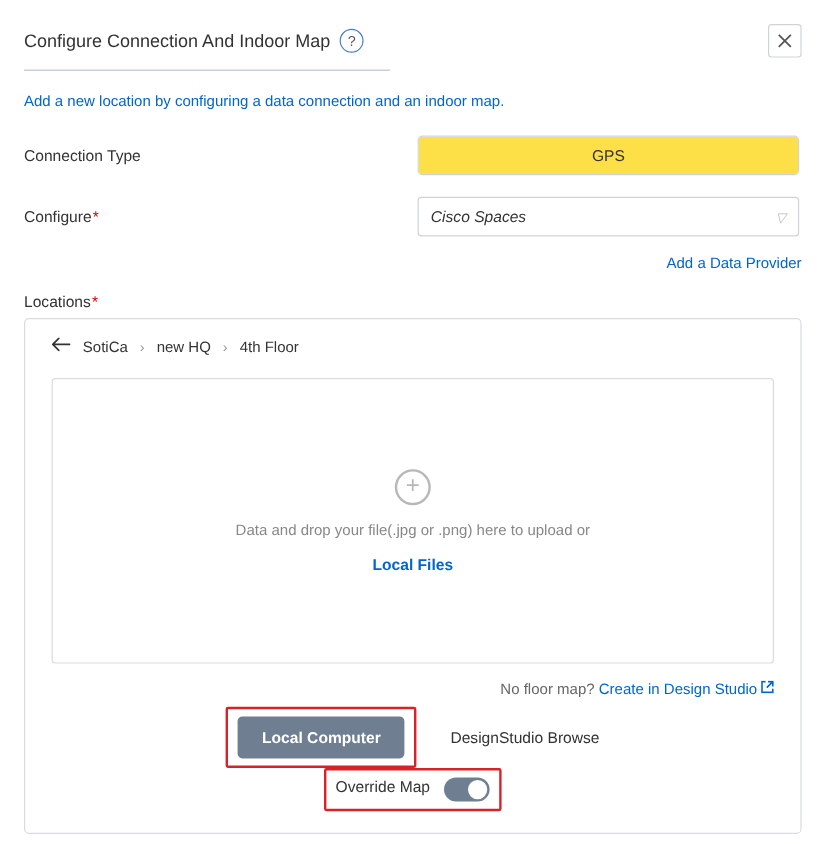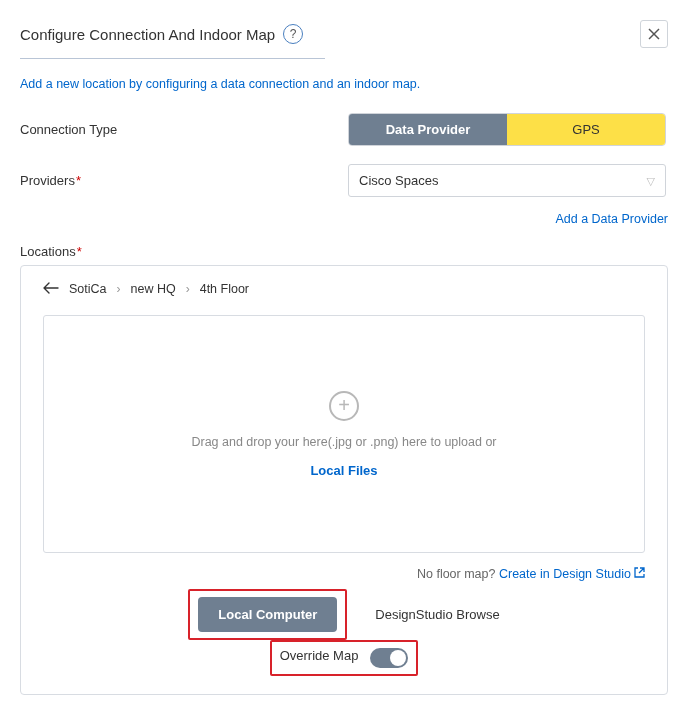--- a/index.html
+++ b/index.html
@@ -111,20 +111,21 @@
       width: 318px;
       border: 1px solid #d0d4da;
       border-radius: 3px;
       padding: 8px 10px;
       display: flex;
       align-items: flex-end;
       justify-content: space-between;
       cursor: pointer;
       background: #fff;
       color: #333;
+      font-style: italic;
     }
     .select-box .chev {
       color: #bbb;
       font-size: 11px;
     }
     .add-provider-row {
       text-align: right;
       margin-top: -4px;
       margin-bottom: 18px;
     }
@@ -282,28 +283,27 @@
       </svg>
     </button>
   </div>
   <div class="underline"></div>
 
   <div class="description">Add a new location by configuring a data connection and an indoor map.</div>
 
   <div class="form-row">
     <div class="form-label">Connection Type</div>
     <div class="segmented">
-      <div class="seg-btn active">Data Provider</div>
       <div class="seg-btn">GPS</div>
     </div>
   </div>
 
   <div class="form-row">
     <div class="form-label">
-      <span>Providers</span><span class="required">*</span>
+      <span>Configure</span><span class="required">*</span>
     </div>
     <div class="select-box">
       <span>Cisco Spaces</span>
       <span class="chev">▽</span>
     </div>
   </div>
 
   <div class="add-provider-row">
     <span class="link">Add a Data Provider</span>
   </div>
@@ -321,21 +321,21 @@
       </span>
       <span>SotiCa</span>
       <span class="sep">›</span>
       <span>new HQ</span>
       <span class="sep">›</span>
       <span>4th Floor</span>
     </div>
 
     <div class="upload-area">
       <div class="plus-circle">+</div>
-      <div class="upload-hint">Drag and drop your here(.jpg or .png) here to upload or</div>
+      <div class="upload-hint">Data and drop your file(.jpg or .png) here to upload or</div>
       <div class="browse-link">Local Files</div>
     </div>
 
     <div class="floor-row">
       <span>No floor map?</span>
       <span class="link-out">
         <span>Create in Design Studio</span><span class="ext-icon">
           <svg width="11" height="11" viewBox="0 0 11 11">
               <path d="M4 1H1V10H10V7 M6 1H10V5 M10 1 L5 6" stroke="#0066cc" stroke-width="1.3" fill="none"></path>
             </svg>

